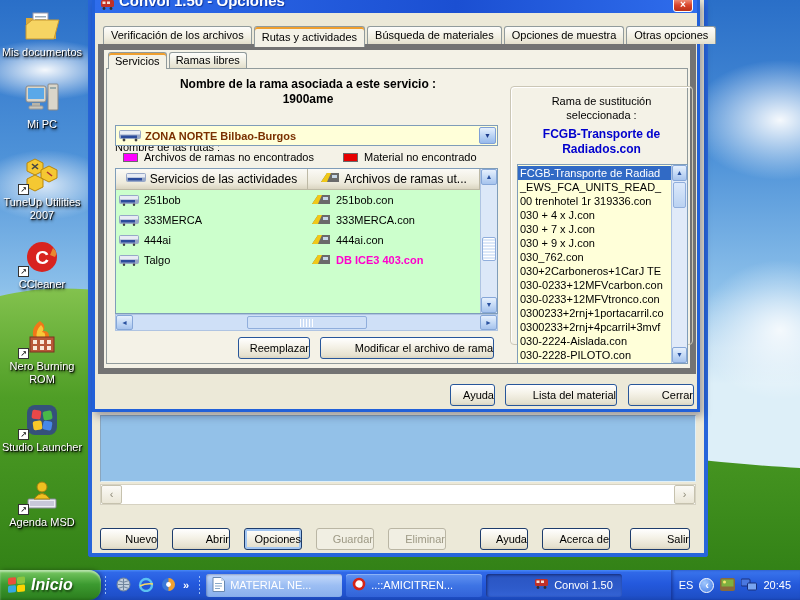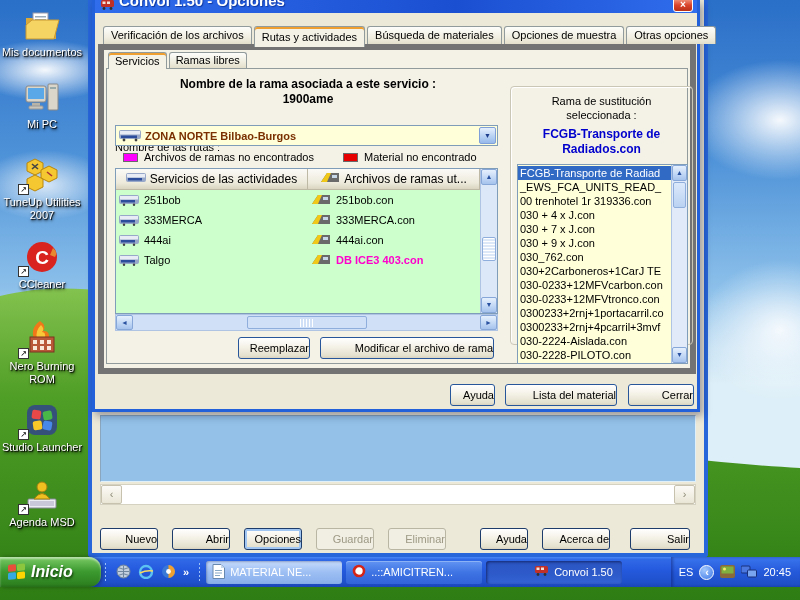--- a/index.html
+++ b/index.html
@@ -106,21 +106,21 @@
       box-shadow:inset 1px 1px 0 #FFFFFF;}
   .grp-h{margin-top:7px;text-align:center;font-size:11px;line-height:14px;padding:0 14px;}
   .grp-n{margin-top:5px;text-align:center;font-size:12px;font-weight:bold;line-height:15px;padding:0 8px;}
   .lb{position:absolute;left:6px;top:77px;width:171px;height:200px;border:1px solid #7F9DB9;background:#FFFFD9;display:flex;}
   .lb-items{flex:1;overflow:hidden;padding-top:1px;}
   .lb-item{height:14px;line-height:14px;font-size:11px;padding:0 2px;white-space:nowrap;overflow:hidden;}
   .lb-item.selected{background:#316AC5;color:#fff;}
   .lb-vs{width:16px;flex:none;position:relative;background:#E0EAF9;border-left:1px solid #AFC4E2;}
 
   
-  .tbar{position:absolute;left:0;bottom:13px;width:800px;height:30px;display:flex;align-items:center;
+  .tbar{position:absolute;left:0;bottom:0;width:800px;height:30px;display:flex;align-items:center;
       background:linear-gradient(#4988F6 0,#3069E8 8%,#2459DD 45%,#1F50CA 85%,#1A46B6);}
   .start{flex:none;height:30px;width:101px;display:flex;align-items:center;gap:5px;padding-left:7px;
       background:linear-gradient(#7CCB66,#3C9A30 48%,#2E8220 90%,#256E18);
       border-radius:0 12px 12px 0;box-shadow:inset 0 2px 2px rgba(255,255,255,.45),2px 0 4px rgba(0,0,10,.35);}
   .start-l{font-size:16px;font-weight:bold;font-style:italic;color:#fff;text-shadow:1px 2px 2px #1A4810;}
   .sep{flex:none;width:3px;height:20px;margin:0 3px;
       background-image:radial-gradient(circle,#9CC0F8 30%,rgba(0,0,0,0) 36%);background-size:3px 4px;}
   .ql{flex:none;display:flex;align-items:center;gap:7px;padding:0 6px;}
   .qlt{color:#fff;font-weight:bold;font-size:11px;}
   .task{flex:none;width:136px;height:23px;margin:0 2px;border-radius:3px;display:flex;align-items:center;gap:5px;

